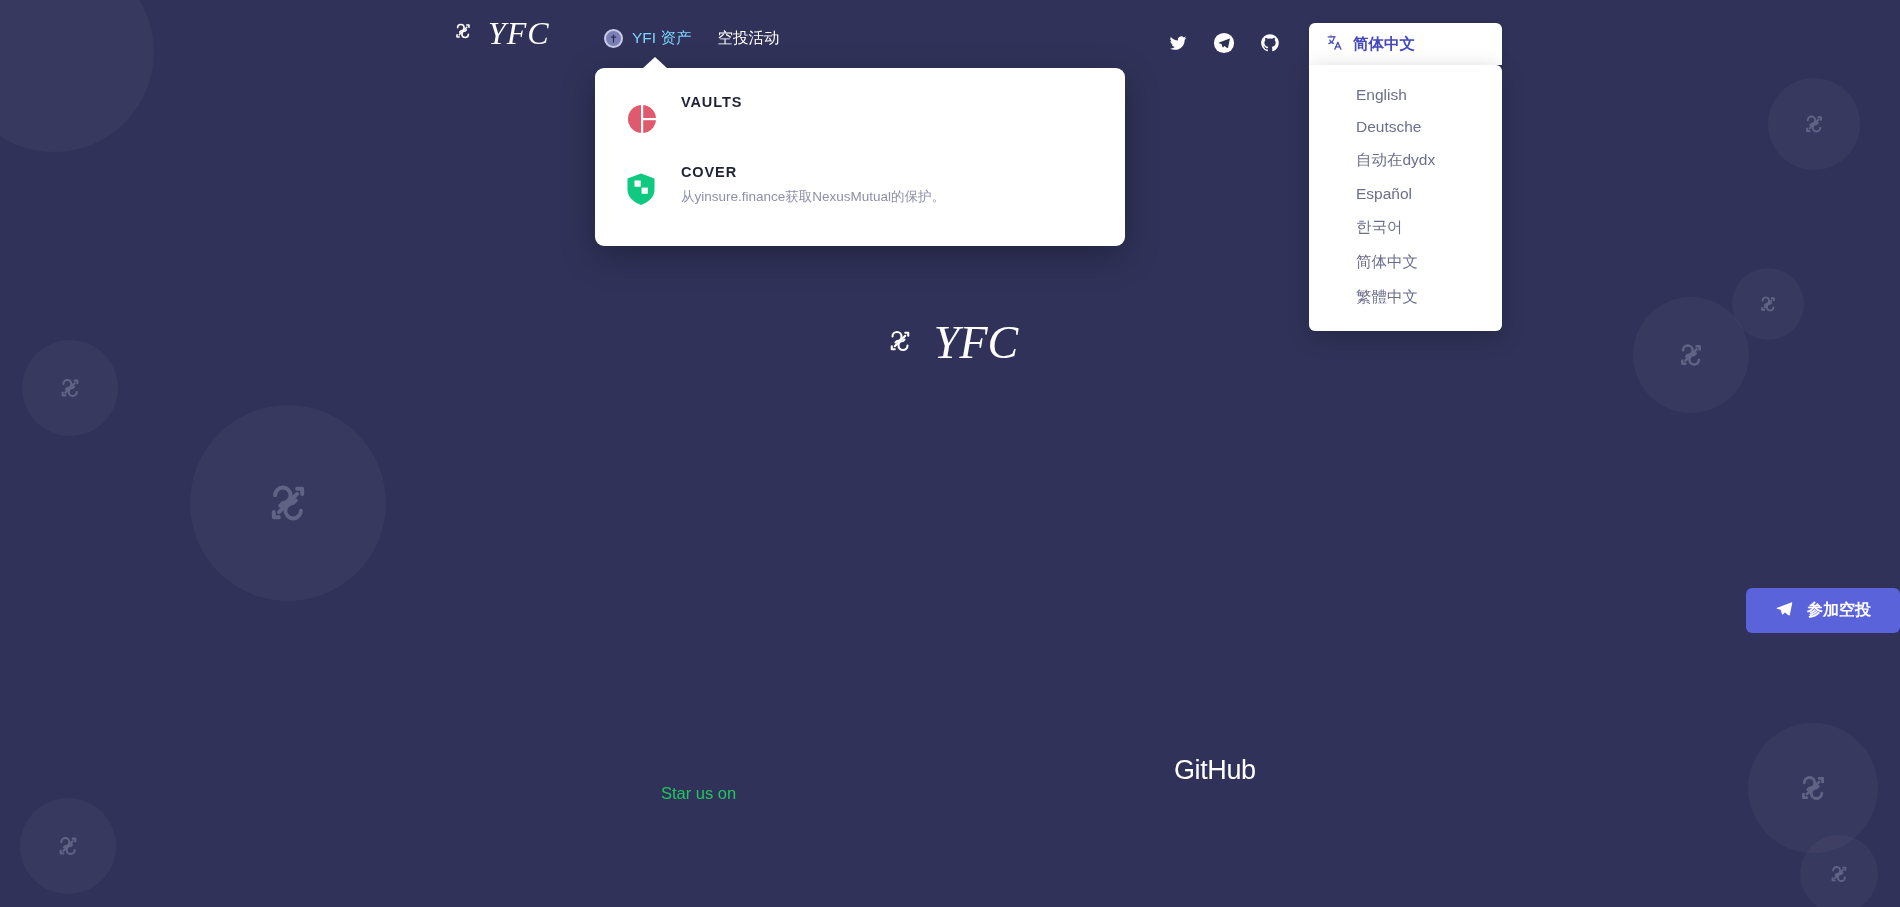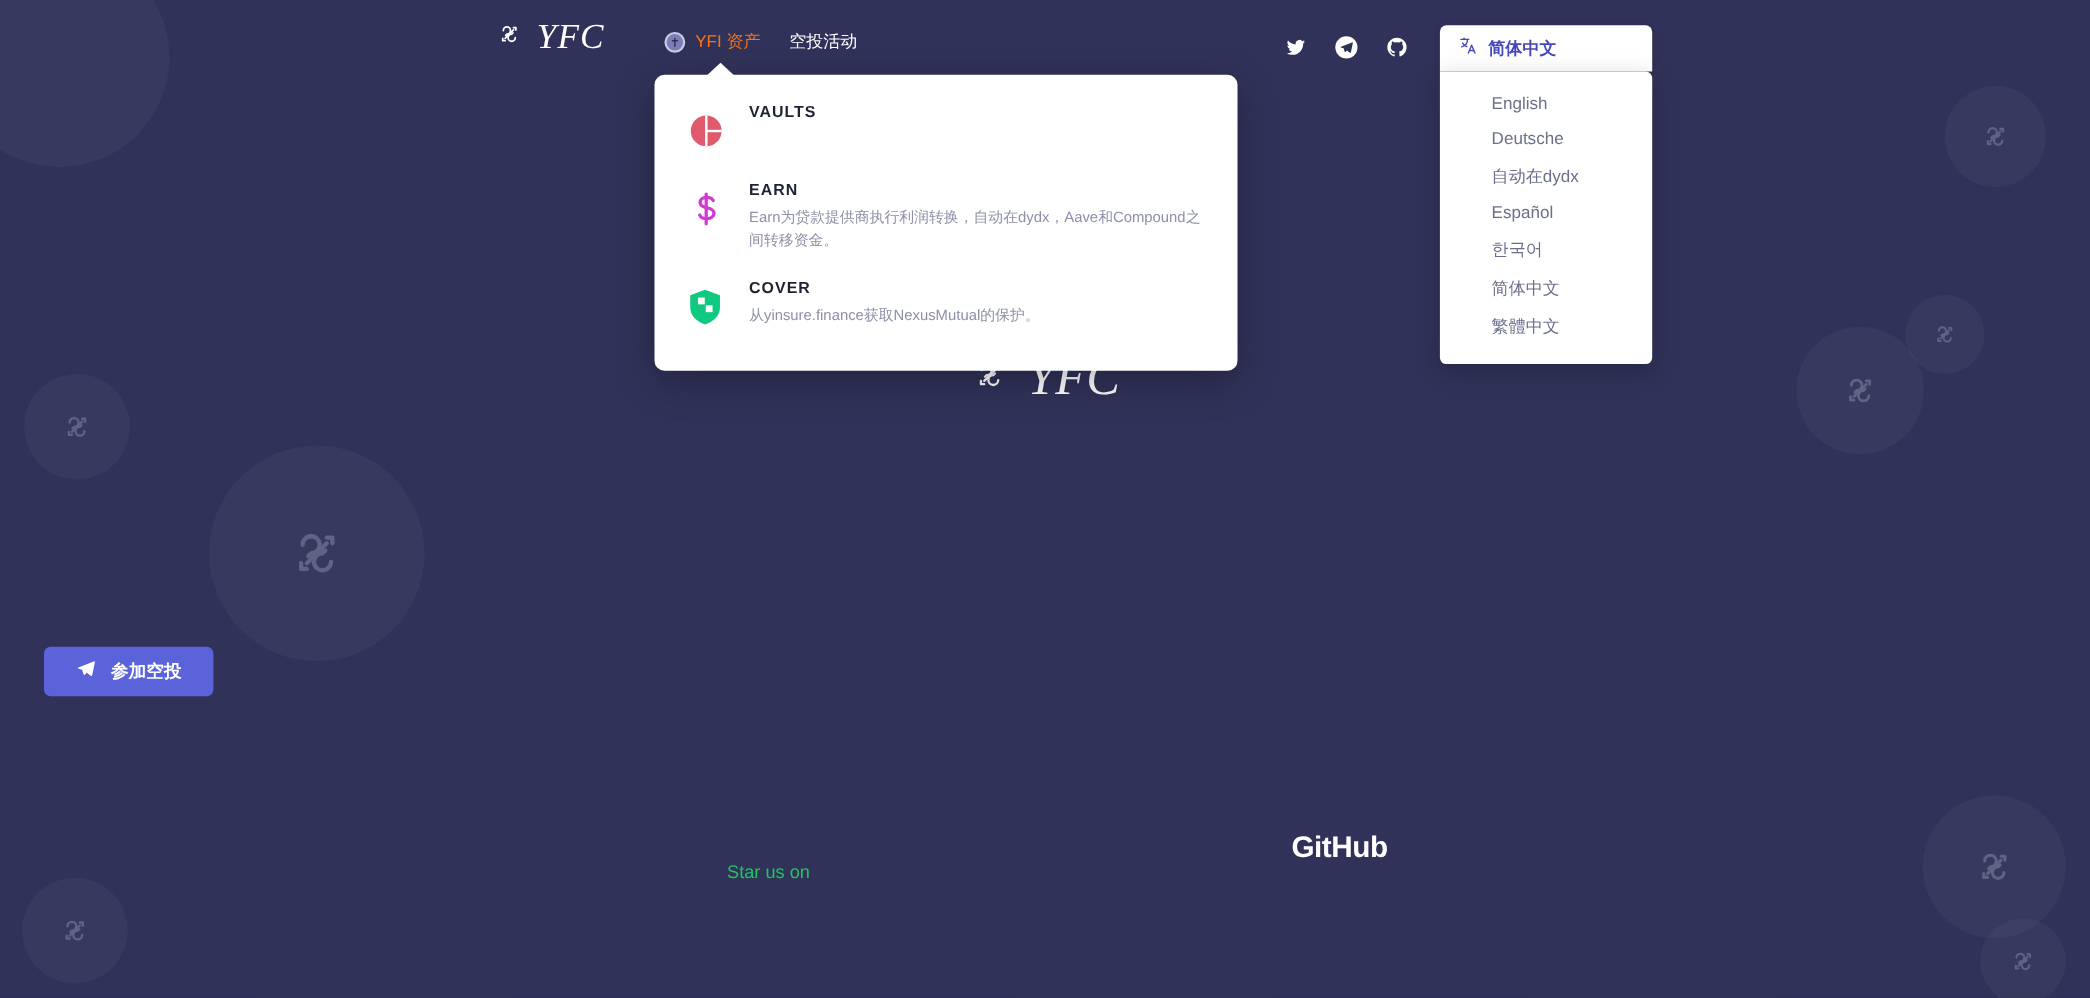--- a/index.html
+++ b/index.html
@@ -52,21 +52,21 @@
     position: absolute; left: 604px; top: 28px;
     display: flex; align-items: center; gap: 26px;
   }
   .nav-item {
     display: flex; align-items: center; gap: 9px;
     font-size: 15.5px;
     color: #ffffff;
     cursor: pointer;
     white-space: nowrap;
   }
-  .nav-item.muted { color: #f97316; }
+  .nav-item.muted { color: #7dd3fc; }
   .nav-icon-circle {
     width: 19px; height: 19px; border-radius: 50%;
     background: #7b7fb5;
     border: 2px solid #c9cbe6;
     display: flex; align-items: center; justify-content: center;
   }
 
   .socials {
     position: absolute; left: 1168px; top: 32px;
     display: flex; align-items: center; gap: 25px;
@@ -170,22 +170,22 @@
     top: 400px;
     width: 672px;
     text-align: center;
     color: #ffffff;
     font-size: 19px;
     line-height: 2.22;
     z-index: 5;
   }
   .cta-wrap {
     position: absolute;
-    left: 0; right: 12px; top: 588px;
-    display: flex; justify-content: flex-start;
+    left: 0; right: 0; top: 588px;
+    display: flex; justify-content: flex-end;
     z-index: 5;
     padding-left: 40px;
   }
   .cta {
     background: #5b63db;
     color: #ffffff;
     border: none;
     border-radius: 6px;
     height: 45px;
     padding: 0 29px;
@@ -208,21 +208,21 @@
   .footer-gh {
     position: absolute;
     left: 1174px; top: 755px;
     display: flex; align-items: center;
     z-index: 5;
     cursor: pointer;
   }
   .footer-gh-text {
     color: #ffffff;
     font-size: 27px;
-    font-weight: 700;
+    font-weight: 400;
     letter-spacing: -.4px;
   }
 </style>
 </head>
 <body>
 
 <div id="root">
 
   <div>
     <div class="blob" style="width:200px;height:200px;left:-46px;top:-48px;"></div>
@@ -367,32 +367,20 @@
           <circle cx="17" cy="17" r="14" fill="#e05a6e"></circle>
           <rect x="16" y="3" width="2.2" height="28" fill="#ffffff"></rect>
           <rect x="17" y="16" width="15" height="2.2" fill="#ffffff"></rect>
         </svg>
       </div>
       <div>
         <div class="mega-title">VAULTS</div>
       </div>
     </div>
 
-    <div class="mega-row">
-      <div class="mega-icon">
-        <svg width="34" height="34" viewBox="0 0 24 24" fill="none" stroke="#d13ad1" stroke-width="2.1" stroke-linecap="round" stroke-linejoin="round">
-          <path d="M12 2.5v19"></path>
-          <path d="M16.5 6.6c-.7-1.3-2.3-2-4.2-2-2.5 0-4.2 1.3-4.2 3.2 0 2 1.6 2.8 4.3 3.4 2.9.6 4.6 1.5 4.6 3.6 0 2.1-1.9 3.4-4.6 3.4-2.2 0-3.9-.8-4.6-2.3"></path>
-        </svg>
-      </div>
-      <div>
-        <div class="mega-title">EARN</div>
-        <div class="mega-desc">Earn为贷款提供商执行利润转换，自动在dydx，Aave和Compound之间转移资金。</div>
-      </div>
-    </div>
 
     <div class="mega-row">
       <div class="mega-icon">
         <svg width="32" height="34" viewBox="0 0 32 34">
           <path d="M16 1.5 2.5 6.5v11c0 7.5 5.8 12.6 13.5 15.5 7.7-2.9 13.5-8 13.5-15.5v-11L16 1.5z" fill="#0ec97f"></path>
           <rect x="9.5" y="8.5" width="6.2" height="6.2" fill="#ffffff"></rect>
           <rect x="16.6" y="15.6" width="6.2" height="6.2" fill="#ffffff"></rect>
         </svg>
       </div>
       <div>

